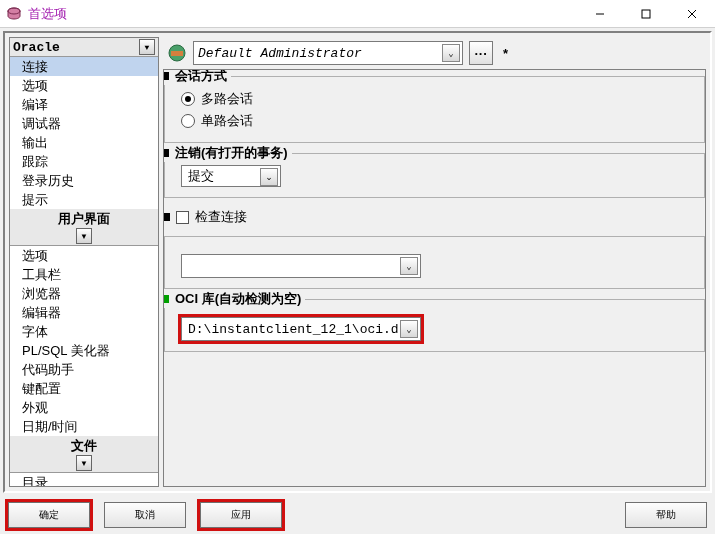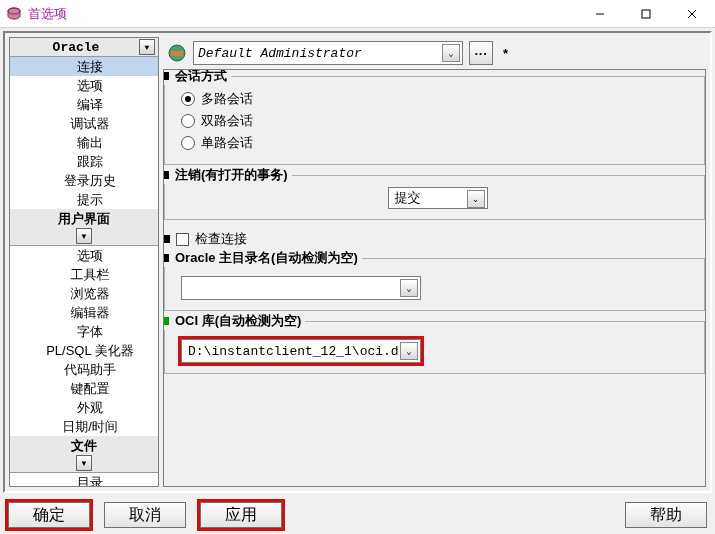--- a/index.html
+++ b/index.html
@@ -41,21 +41,20 @@
     }
     .main {
       display: flex;
       height: calc(100% - 28px - 44px);
       border-top: 2px solid #808080;
       border-left: 2px solid #808080;
       border-bottom: 2px solid #ffffff;
       border-right: 2px solid #ffffff;
       margin: 3px 3px 0 3px;
       background: #f0f0f0;
-      text-align: center;
     }
     .sidebar {
       width: 150px;
       background: #ffffff;
       border: 1px solid #808080;
       margin: 4px;
       overflow-y: auto;
     }
     .tree-header {
       display: flex;
@@ -235,21 +234,21 @@
       display: flex;
       align-items: center;
       padding: 0 8px;
       gap: 14px;
     }
     .btn {
       width: 82px;
       height: 26px;
       border: 1px solid #707070;
       background: linear-gradient(#fdfdfd,#e4e4e4);
-      font-size: 16px;
+      font-size: 10px;
     }
     .footer-spacer { flex: 1; }
   </style>
 </head>
 <body>
 
 <div class="titlebar">
   <span class="titlebar-icon">
     <svg width="16" height="16" viewBox="0 0 16 16">
       <ellipse cx="8" cy="5" rx="6" ry="3" fill="#d37fa4" stroke="#7a2a50"></ellipse>
@@ -338,24 +337,20 @@
         <div class="group-legend">
           <span class="bullet"></span>
           <span class="group-title">会话方式</span>
         </div>
         <div class="radio-row">
           <span class="radio checked"></span>
           <span>多路会话</span>
         </div>
         <div class="radio-row">
           <span class="radio"></span>
-          <span>双路会话</span>
-        </div>
-        <div class="radio-row">
-          <span class="radio"></span>
           <span>单路会话</span>
         </div>
       </div>
 
       <div class="group">
         <div class="group-legend">
           <span class="bullet"></span>
           <span class="group-title">注销(有打开的事务)</span>
         </div>
         <div class="small-combo">
@@ -364,24 +359,20 @@
         </div>
       </div>
 
       <div class="no-border-group">
         <span class="bullet"></span>
         <span class="checkbox"></span>
         <span>检查连接</span>
       </div>
 
       <div class="group">
-        <div class="group-legend">
-          <span class="bullet"></span>
-          <span class="group-title">Oracle 主目录名(自动检测为空)</span>
-        </div>
         <div class="wide-combo">
           <span></span>
           <span class="combo-arrow">⌄</span>
         </div>
       </div>
 
       <div class="group">
         <div class="group-legend">
           <span class="bullet green"></span>
           <span class="group-title">OCI 库(自动检测为空)</span>

